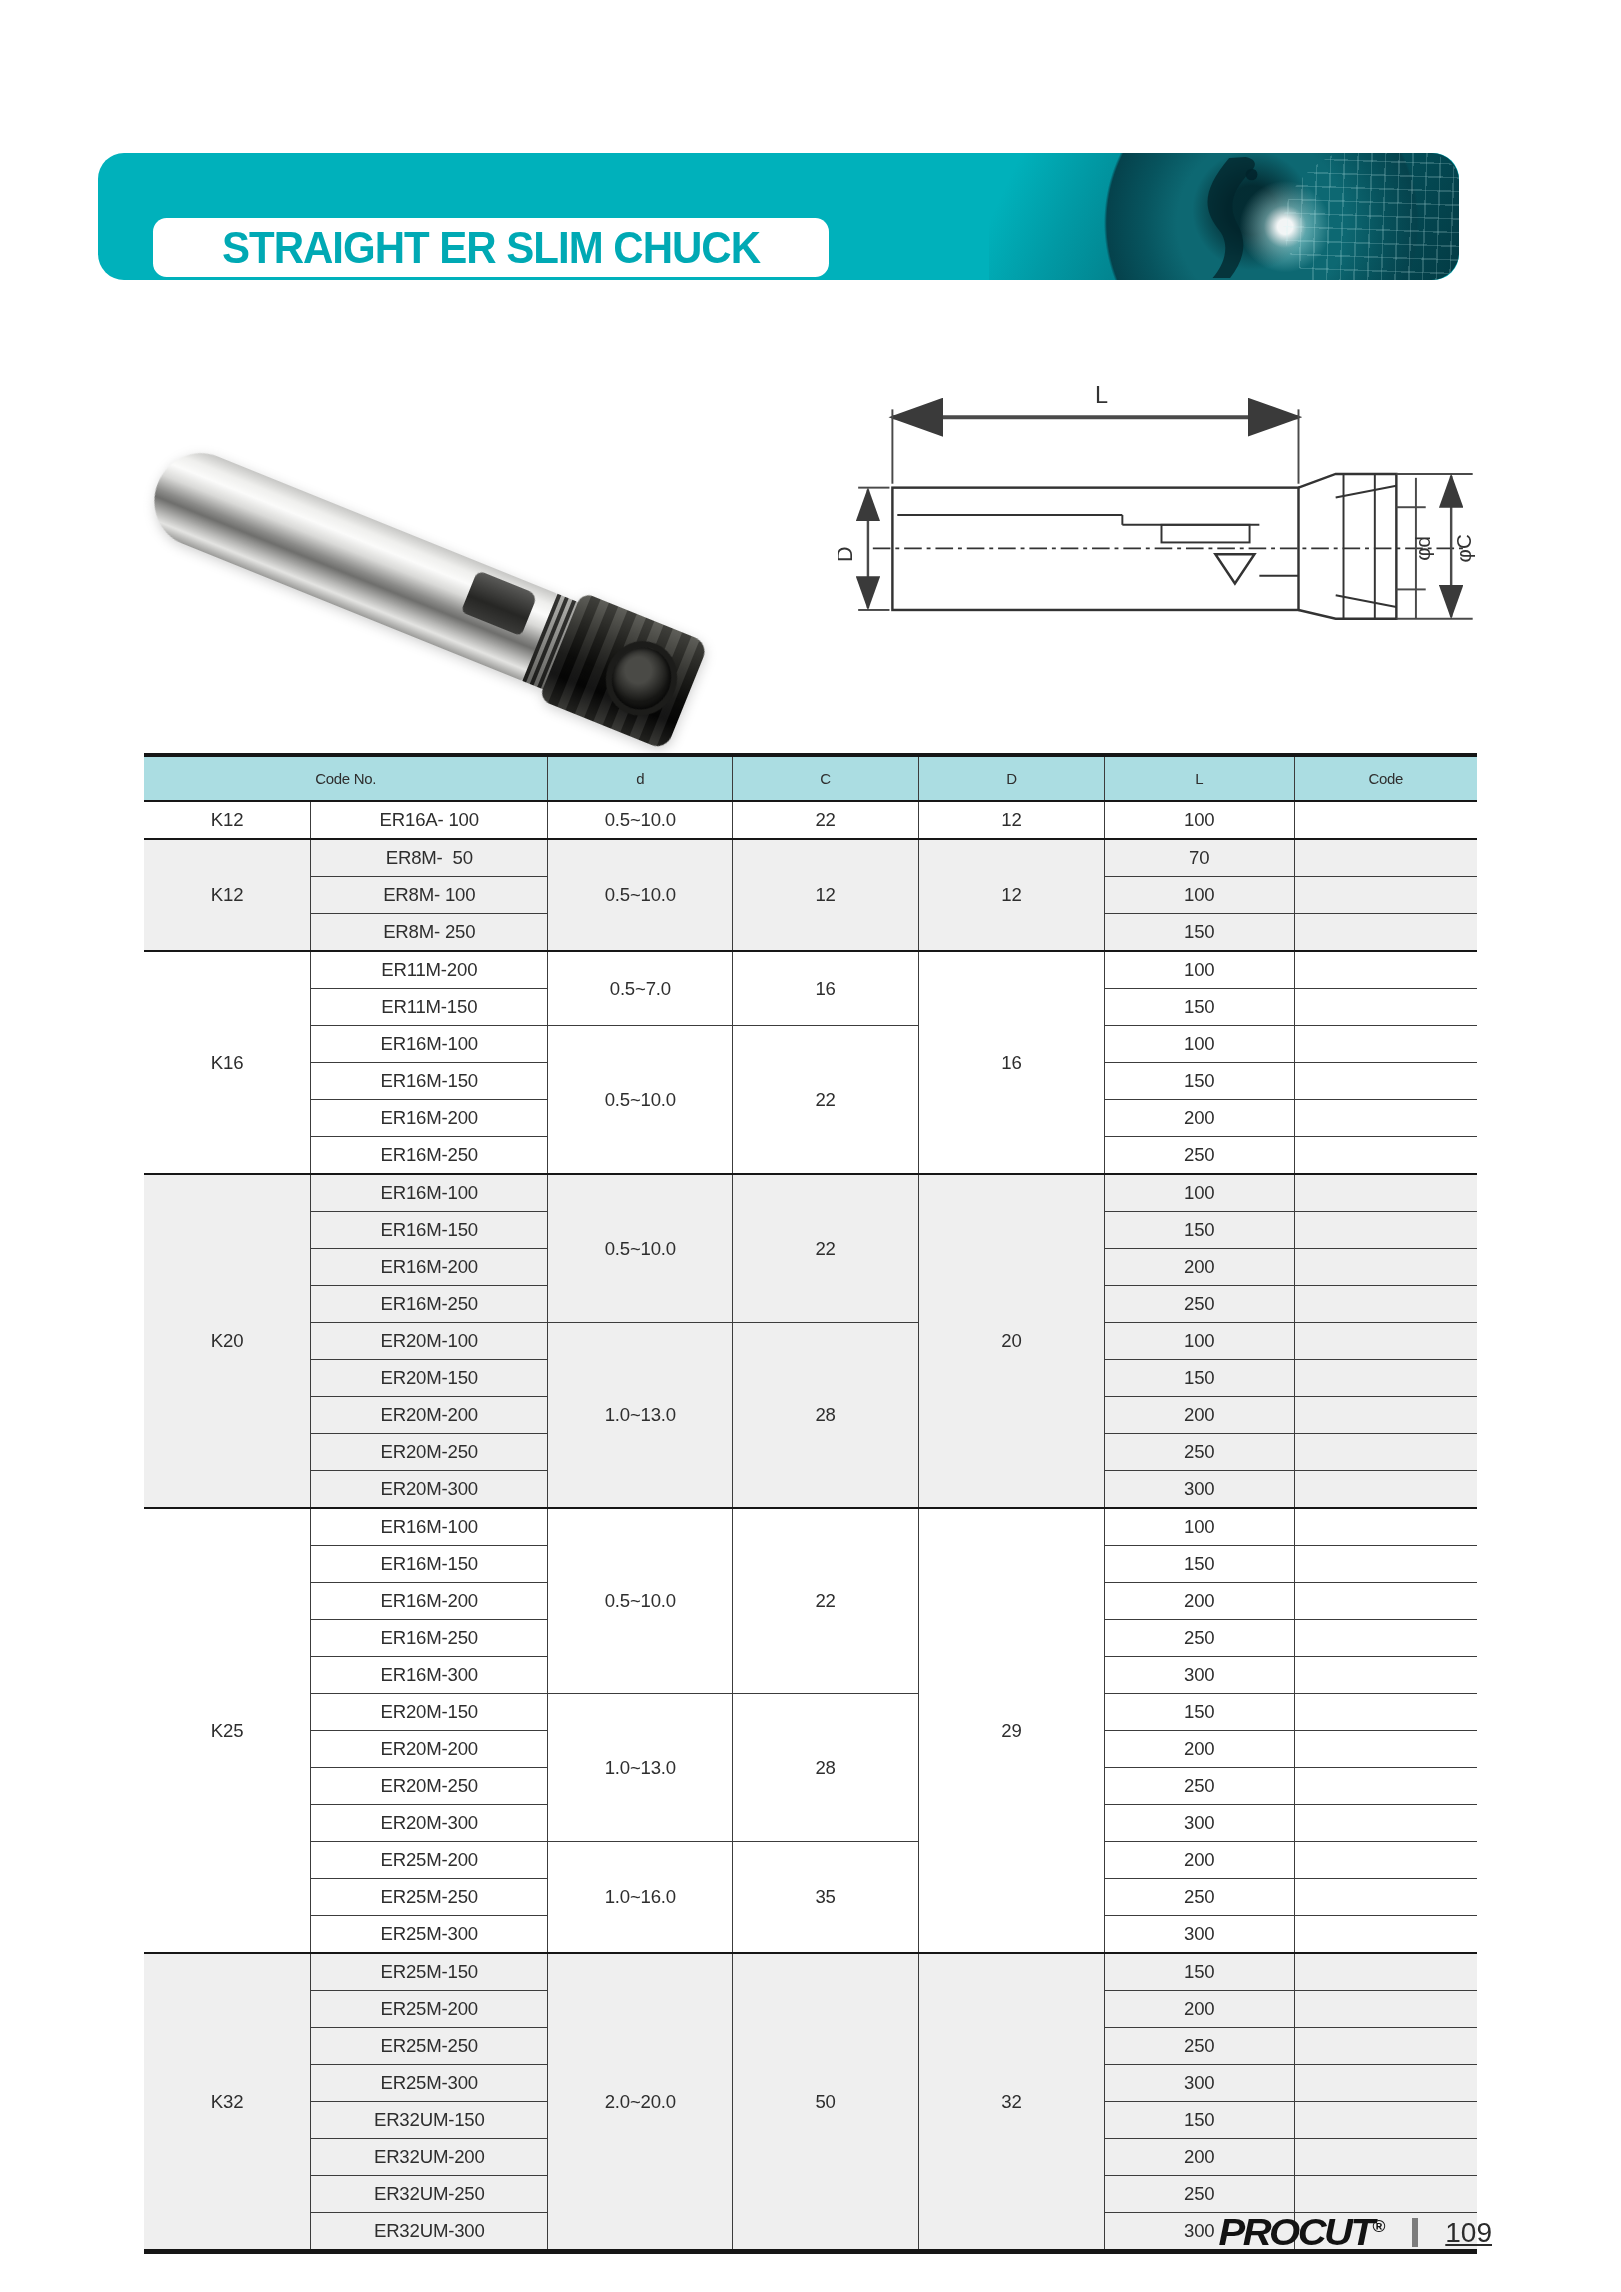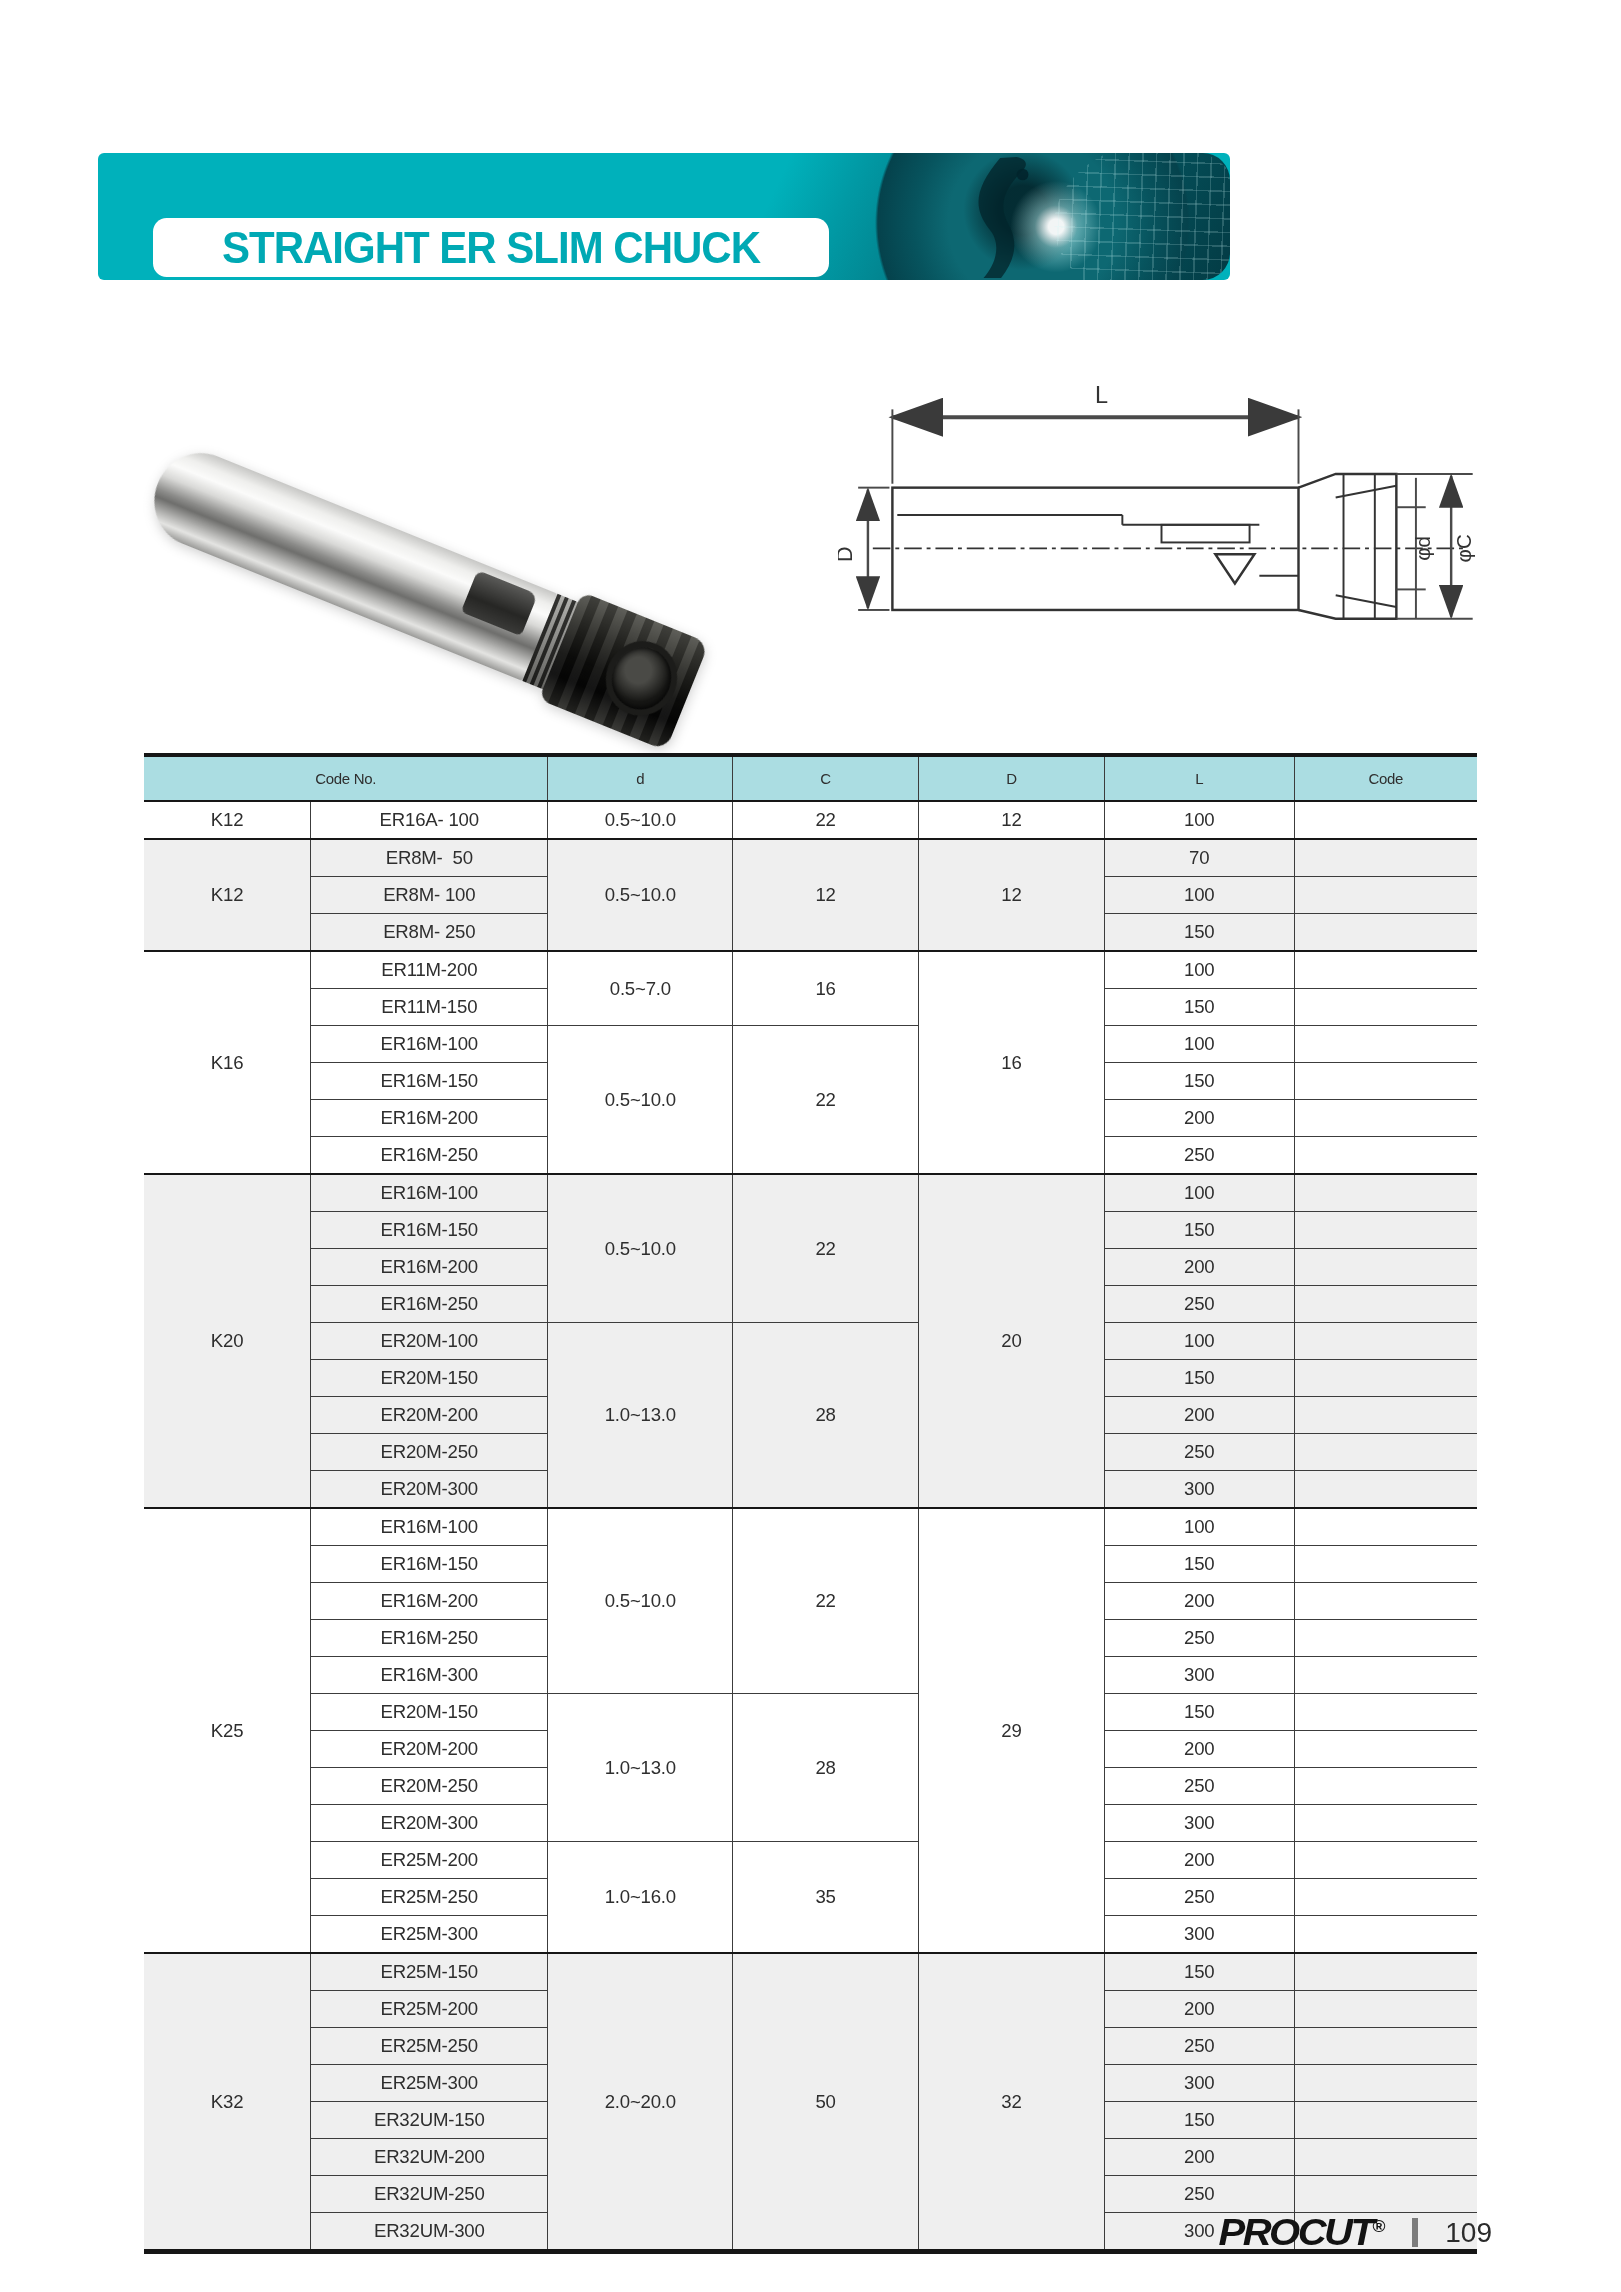--- a/index.html
+++ b/index.html
@@ -14,23 +14,23 @@
   .page{
     position:relative;
     width:1621px;height:2293px;
     background:#ffffff;
     overflow:hidden;
     font-family:"Liberation Sans",sans-serif;
     margin:0 auto;
   }
   
   .banner{
-    position:absolute;left:98px;top:153px;width:1132px;height:127px;
+    position:absolute;left:98px;top:153px;width:1361px;height:127px;
     background:var(--teal);
-    border-radius:6px;
+    border-radius:26px;
     text-align:center;
   }
   .banner-photo{
     position:absolute;right:0;top:0;width:470px;height:127px;
     border-radius:0 27.4px 27.4px 0;
     background:
       radial-gradient(circle at 63% 58%, rgba(255,255,255,.95) 0 2.5%, rgba(190,245,245,.45) 7%, rgba(190,245,245,0) 15%),
       radial-gradient(circle at 56% 45%, rgba(2,34,40,.85) 0 9%, rgba(2,34,40,0) 22%),
       radial-gradient(circle at 58% 55%, #0d6872 0 30%, #07545e 42%, #05424c 55%, rgba(5,66,76,0) 56%),
       linear-gradient(115deg, rgba(0,177,187,1) 0%, rgba(0,177,187,1) 6%, #019aa5 20%, #037580 45%, #045560 70%, #033b44 100%);
@@ -136,21 +136,21 @@
     display:flex;align-items:center;gap:27px;
   }
   .logo{
     font-weight:bold;font-style:italic;
     font-size:40px;letter-spacing:-2.5px;color:#121212;
     transform:scaleY(0.92);
     white-space:nowrap;
   }
   .logo sup{font-size:17.6px;letter-spacing:0;vertical-align:super;font-style:normal;font-weight:bold;}
   .page-divider{width:5.9px;height:29px;background:#7c7c7c;}
-  .page-number{font-size:28px;color:#2b2b2b;letter-spacing:0;}
+  .page-number{font-size:28px;color:#2b2b2b;letter-spacing:0;text-decoration:underline;}
 </style>
 </head>
 <body>
 
 <div class="page">
 
   <div class="banner">
     <div class="banner-photo">
       <div class="banner-grid"></div>
       <svg class="banner-swirl" viewBox="0 0 200 130">

